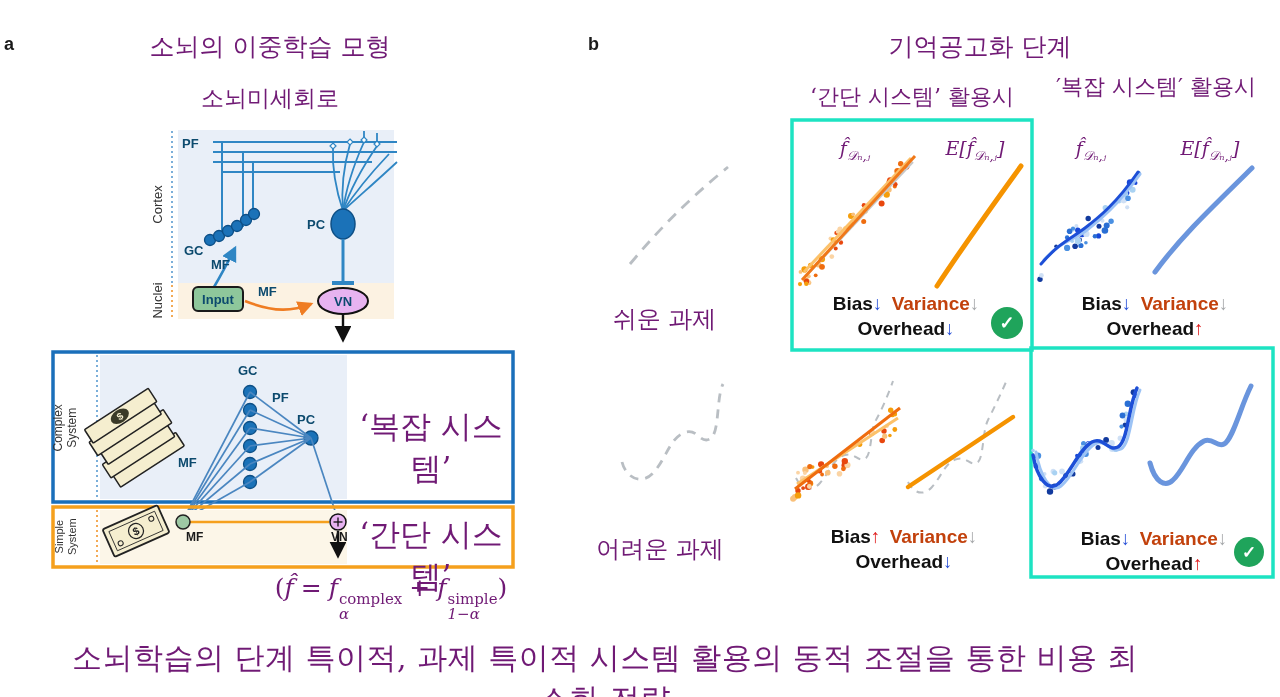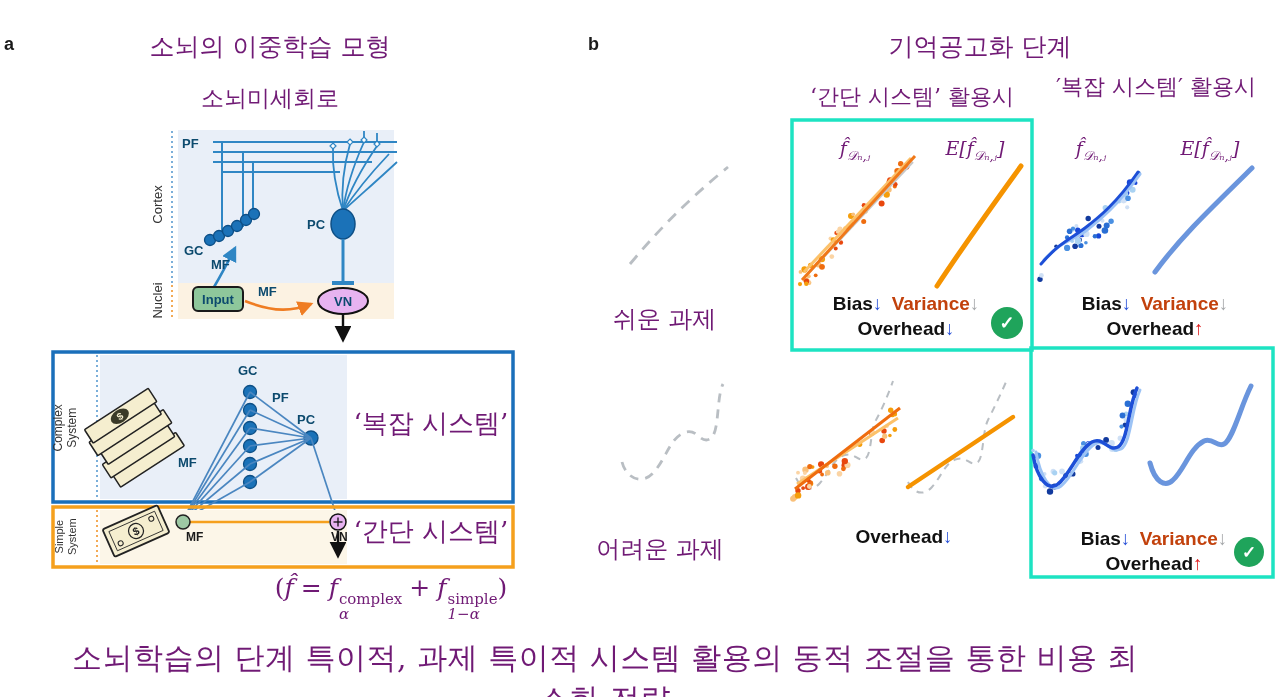--- a/index.html
+++ b/index.html
@@ -10,21 +10,21 @@
   .ctr{text-align:center;}
   .panel-label{font-size:18px;font-weight:bold;}
   .fig-title{font-size:25px;}
   .fig-sub{font-size:23px;}
   .col-head{font-size:22px;}
   .row-label{font-size:24px;margin-left:8px;}
   .caption{font-size:30px;letter-spacing:.5px;}
   .circ-lab{font-size:13px;font-weight:bold;color:#0c4a6e;}
   .rot{transform:rotate(-90deg);transform-origin:center center;color:#333;}
   .side-lab{font-size:12px;line-height:1.15;text-align:center;color:#333;}
-  .sysname{font-size:26px;}
+  .sysname{font-size:31px;}
   .mlabel{font-size:19px;font-style:italic;margin-top:13px;}
   .mlabel sub{font-size:13px;font-style:italic;}
   .metrics{font-size:19px;font-weight:600;line-height:25px;text-align:center;color:#111;}
   .m-gray{color:#c2410c;}
   .arr{font-weight:400;}
   .a-blue{color:#2a52d8;}
   .a-red{color:#e01f1f;}
   .a-gray{color:#a6a8aa;}
   .check{width:32px;height:32px;border-radius:50%;background:#1fa45b;color:#fff;
          font-size:18px;font-weight:bold;display:flex;align-items:center;justify-content:center;}
@@ -452,20 +452,24 @@
       <span>Bias</span><span class="arr a-blue">↓</span>
       <span class="m-gray" style="margin-left:4px">Variance</span><span class="arr a-gray">↓</span>
     </div>
     <div>
       <span>Overhead</span><span class="arr a-red">↑</span>
     </div>
   </div>
 
   <div class="abs san metrics" style="left:797px;top:524px;width:214px">
     <div>
+      <span>Bias</span><span class="arr a-red">↑</span>
+      <span class="m-gray" style="margin-left:4px">Variance</span><span class="arr a-gray">↓</span>
+    </div>
+    <div>
       <span>Overhead</span><span class="arr a-blue">↓</span>
     </div>
   </div>
 
   <div class="abs san metrics" style="left:1048px;top:526px;width:212px">
     <div>
       <span>Bias</span><span class="arr a-blue">↓</span>
       <span class="m-gray" style="margin-left:4px">Variance</span><span class="arr a-gray">↓</span>
     </div>
     <div>

